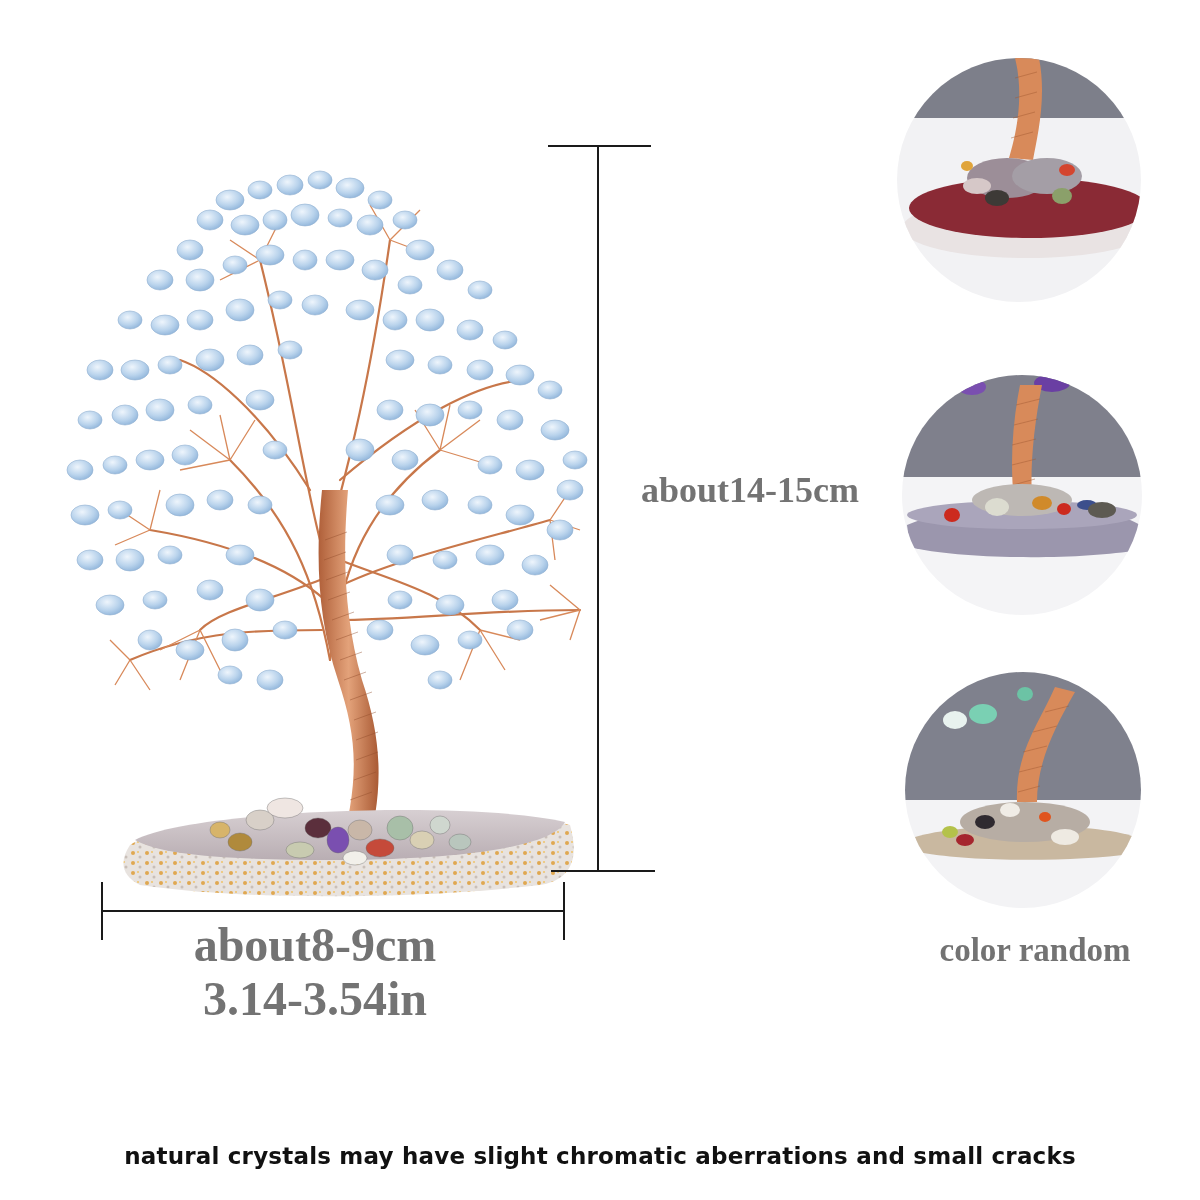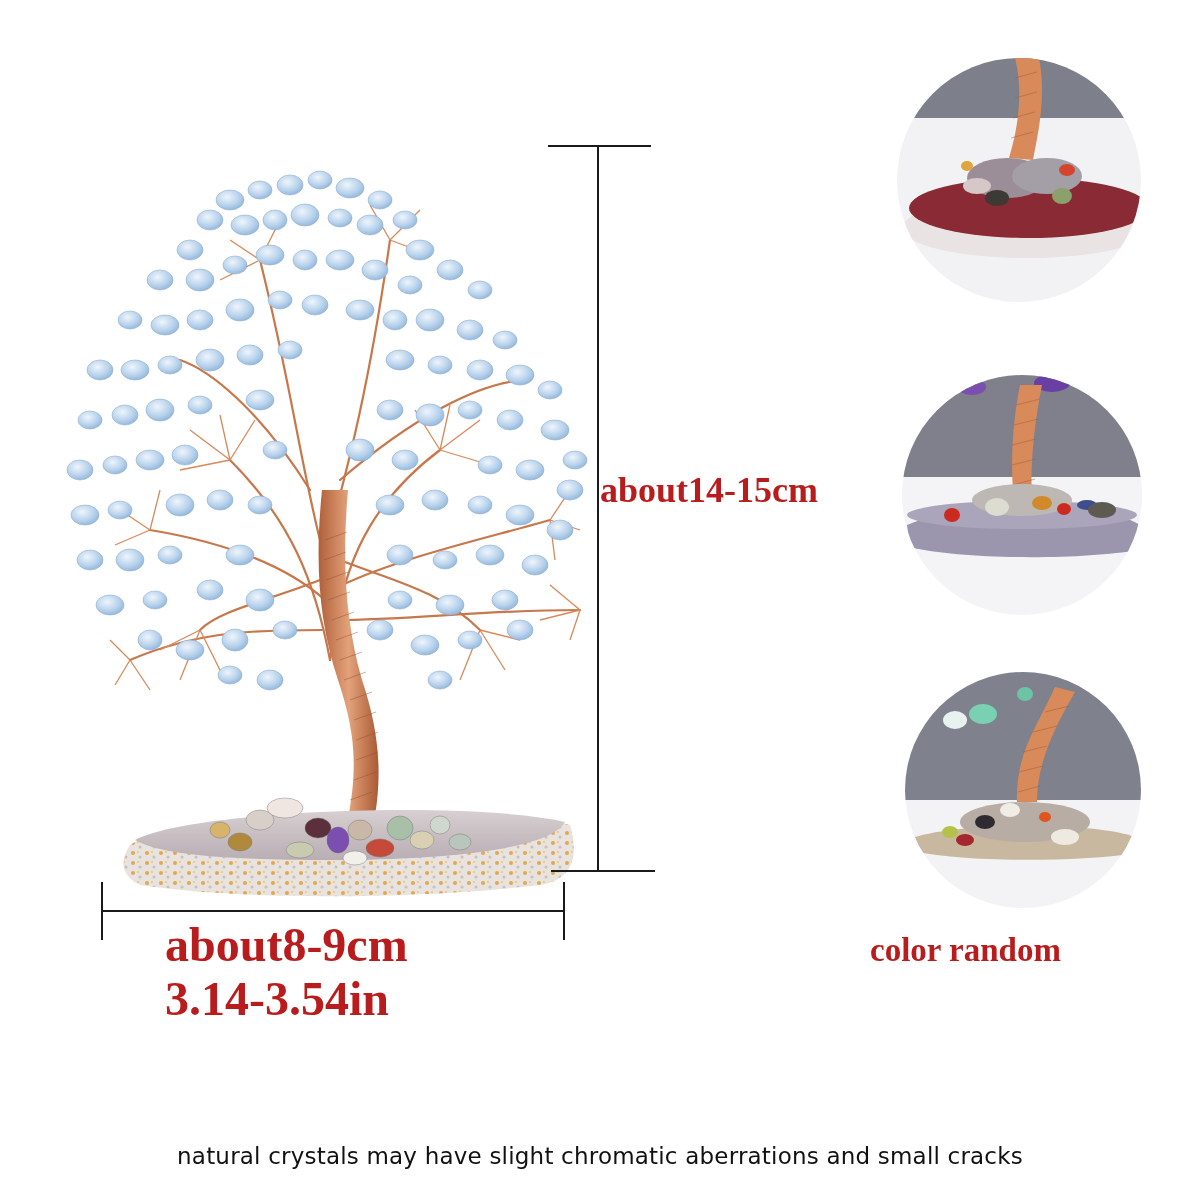--- a/index.html
+++ b/index.html
@@ -1,25 +1,25 @@
 <!DOCTYPE html>
 <html><head>
 <meta charset="utf-8">
 <style>
   html, body { margin: 0; padding: 0; background: #ffffff; }
   body { width: 1200px; height: 1200px; position: relative; overflow: hidden; font-family: "DejaVu Serif", serif; }
   .line { position: absolute; background: #1a1a1a; }
   .dim-text {
-    position: absolute; color: #b91c1c; font-family: "Liberation Serif", "DejaVu Serif", serif;
-    font-weight: bold; text-align: left; line-height: 1.12;
+    position: absolute; color: #737373; font-family: "Liberation Serif", "DejaVu Serif", serif;
+    font-weight: bold; text-align: center; line-height: 1.12;
   }
   .dim-text .l { display: block; white-space: nowrap; }
   .footer-note {
     position: absolute; left: 0; top: 1143px; width: 1200px; text-align: center;
-    font-family: "DejaVu Sans", sans-serif; font-weight: normal; font-size: 23px;
+    font-family: "DejaVu Sans", sans-serif; font-weight: bold; font-size: 23px;
     color: #111111; letter-spacing: 0.2px;
   }
   .circle {
     position: absolute; border-radius: 50%; overflow: hidden;
   }
   .circle svg { display: block; }
   #tree-svg { position: absolute; left: 60px; top: 160px; }
 </style>
 </head>
 <body>

